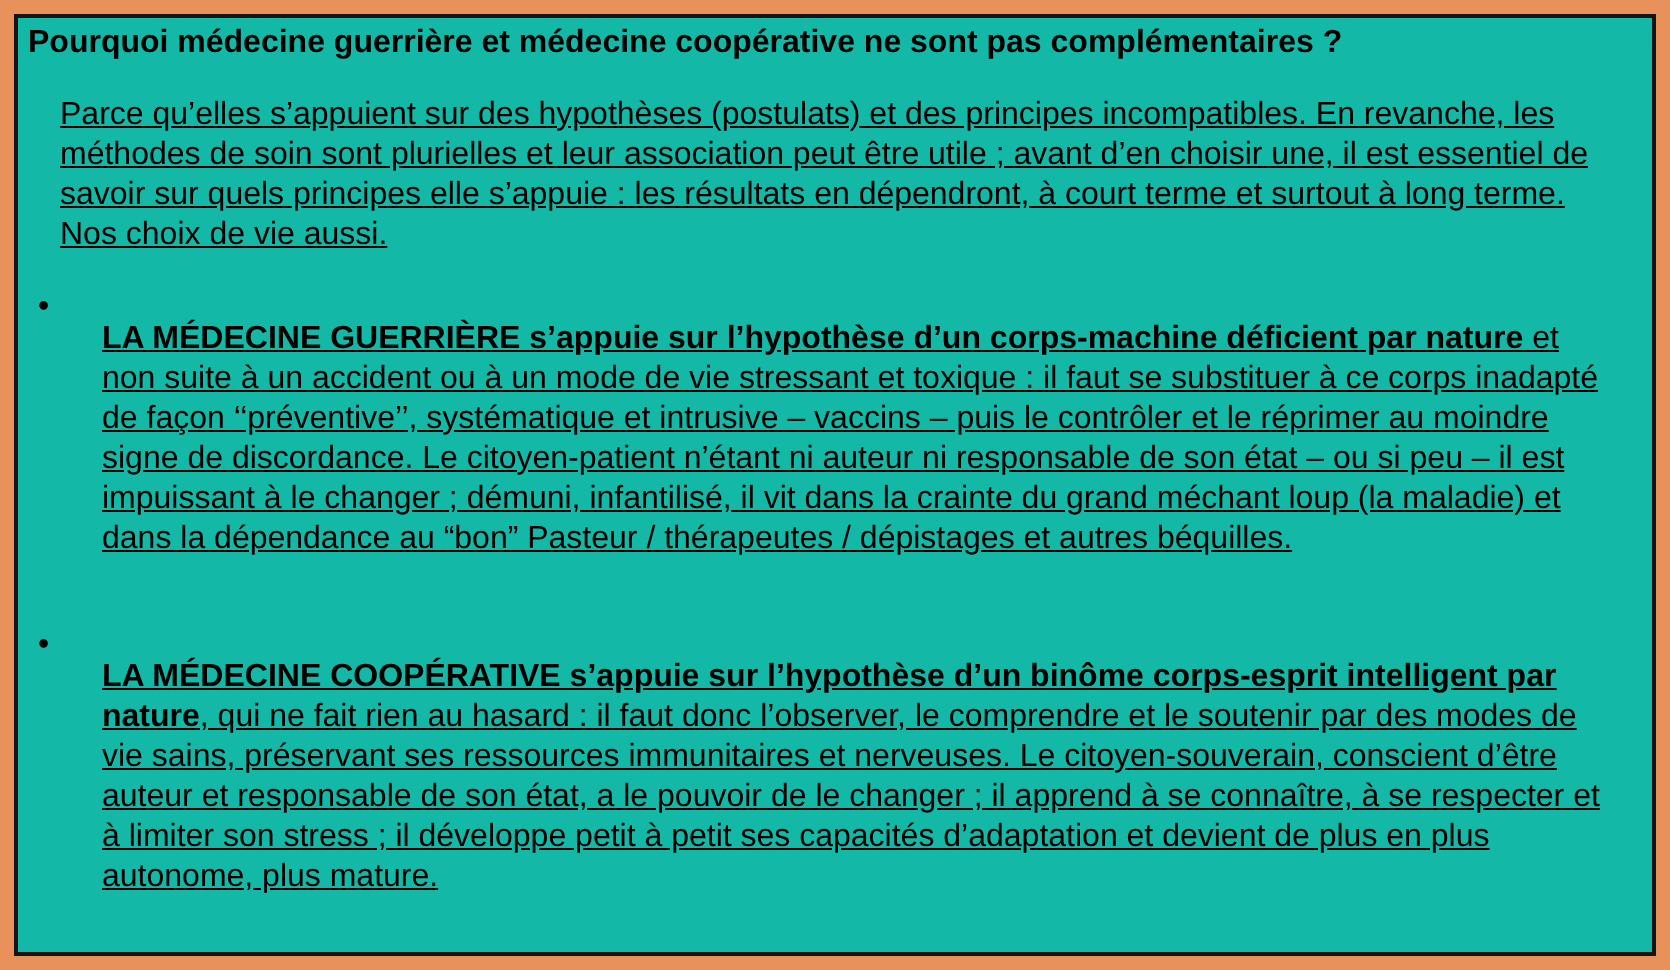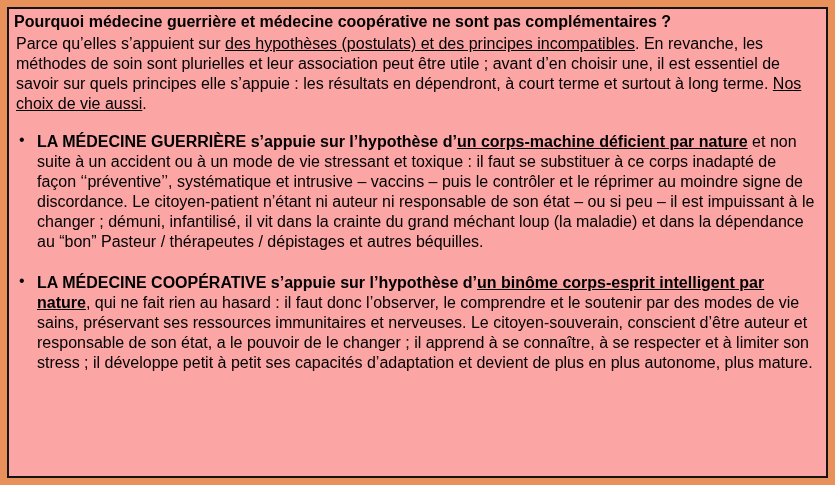--- a/index.html
+++ b/index.html
@@ -11,39 +11,40 @@
     box-sizing: border-box;
     width: 835px;
     height: 485px;
     background: #E8915A;
     padding: 7px;
   }
   .page {
     box-sizing: border-box;
     width: 100%;
     height: 100%;
-    background: #fca5a5;
+    background: #14b8a6;
     border: 2px solid #141414;
     padding: 3px 8px 0 5px;
     font-family: "Liberation Sans", sans-serif;
     font-size: 16px;
     line-height: 20px;
     color: #000000;
     overflow: hidden;
   }
   .heading {
     font-weight: bold;
     margin: 0;
   }
   .subtitle {
     font-style: italic;
     margin: 0;
   }
   .para {
-    margin: 2px;
+    margin: 16px;
+    text-decoration: underline;
   }
   .bullets {
     margin-top: 16px;
   }
   .bullet-item {
     display: flex;
     align-items: flex-start;
   }
   .bullet-item + .bullet-item {
     margin-top: 17px;

